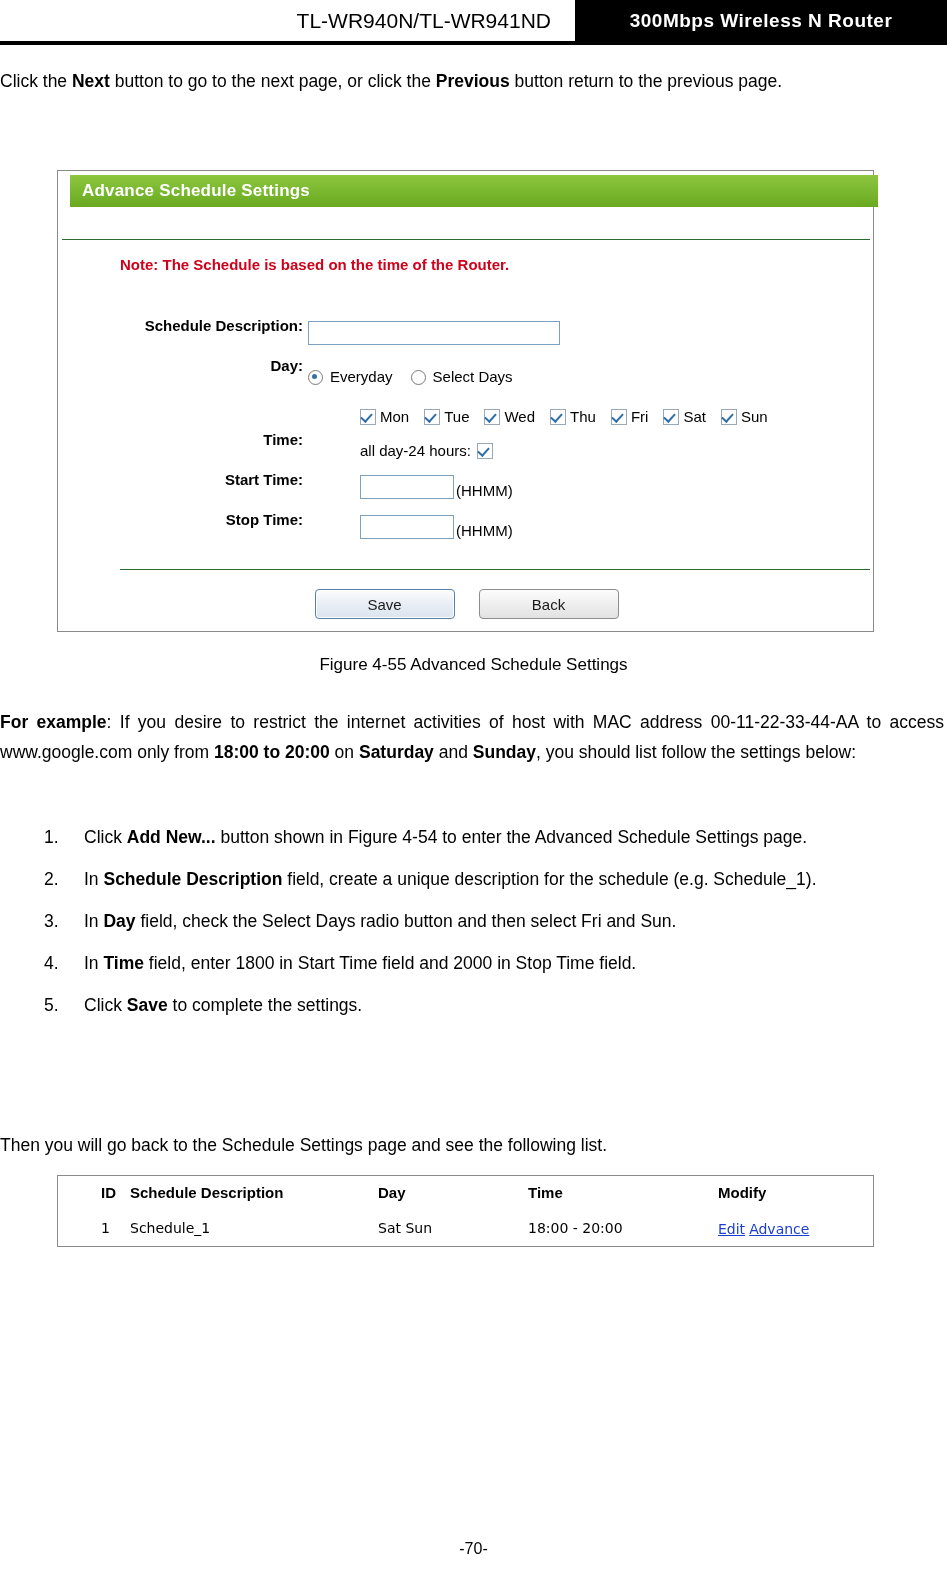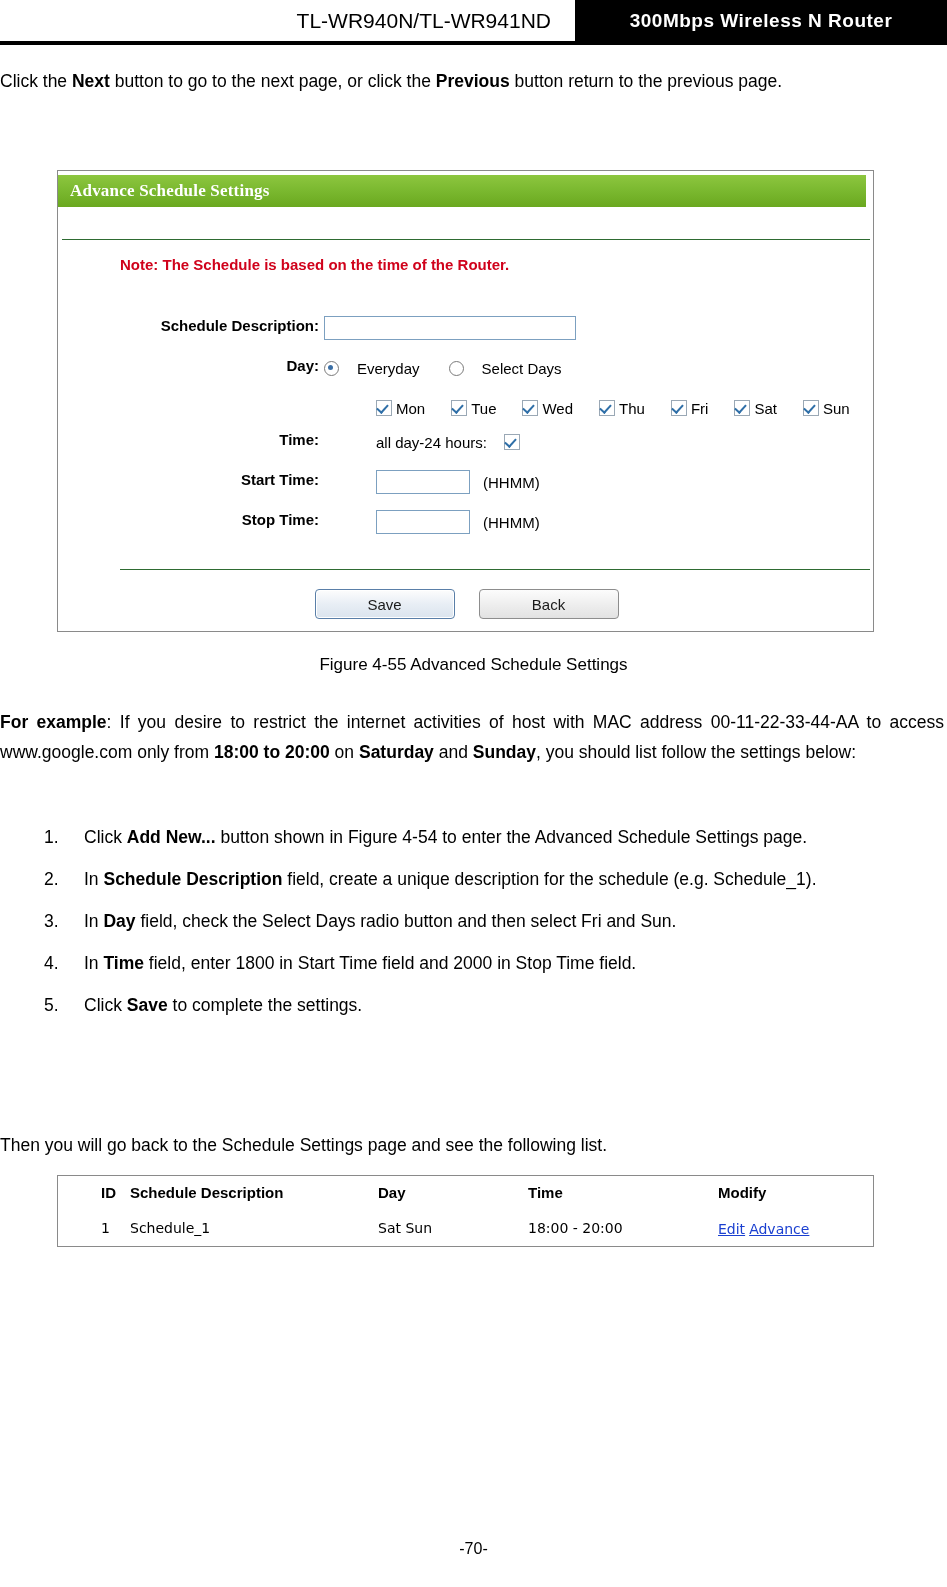--- a/index.html
+++ b/index.html
@@ -80,27 +80,26 @@
     position: absolute;
     left: 57px; top: 170px;
     width: 817px;
     height: 462px;
     border: 1px solid #8a8a8a;
     background: #ffffff;
     box-sizing: border-box;
   }
   .ss-titlebar {
     position: absolute;
-    left: 0; top: 4px;
+    left: 12px; top: 4px;
     width: 808px;
     height: 32px;
     background: linear-gradient(to bottom, #8dc63f 0%, #7ab82f 50%, #6aa81f 100%);
     display: flex;
     align-items: center;
-    font-family: Liberation Serif, serif;
   }
   .ss-titlebar span {
     color: #ffffff;
     font-weight: bold;
     font-size: 17px;
     padding-left: 12px;
     letter-spacing: 0.2px;
   }
   .ss-toprule {
     position: absolute;
@@ -112,21 +111,21 @@
   .ss-note {
     position: absolute;
     left: 62px; top: 85px;
     font-size: 15px;
     font-weight: bold;
     color: #d0021b;
     white-space: nowrap;
   }
   .ss-form {
     position: absolute;
-    left: 16px; top: 140px;
+    left: 0; top: 140px;
     width: 817px;
   }
   .ss-row {
     position: relative;
     height: 40px;
   }
   .ss-label {
     position: absolute;
     right: 0;
     width: 215px;
@@ -135,23 +134,23 @@
     font-weight: bold;
     color: #000;
     left: 30px;
     top: 6px;
   }
   .ss-field {
     position: absolute;
     left: 250px;
     top: 0;
     display: flex;
-    align-items: center;
+    align-items: flex-end;
     height: 34px;
-    gap: 13px;
+    gap: 2px;
     font-size: 15px;
   }
   .txtbox {
     border: 1px solid #7ca0c0;
     background: #ffffff;
     height: 24px;
     box-sizing: border-box;
   }
   .txtbox.desc { width: 252px; }
   .txtbox.time { width: 94px; }

